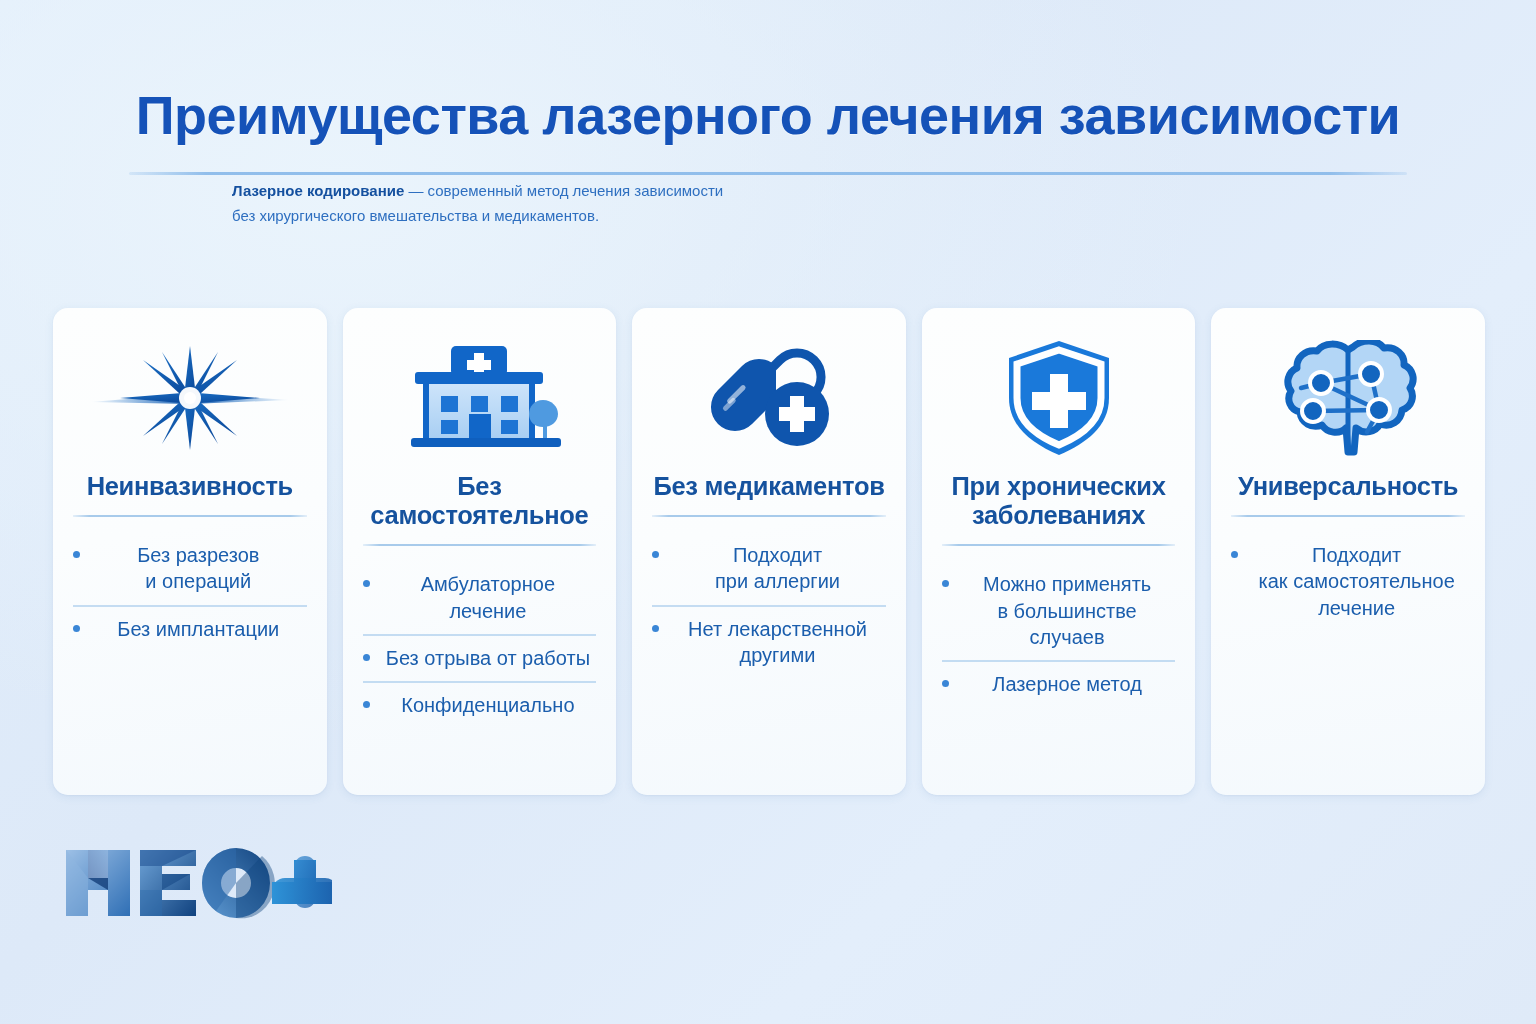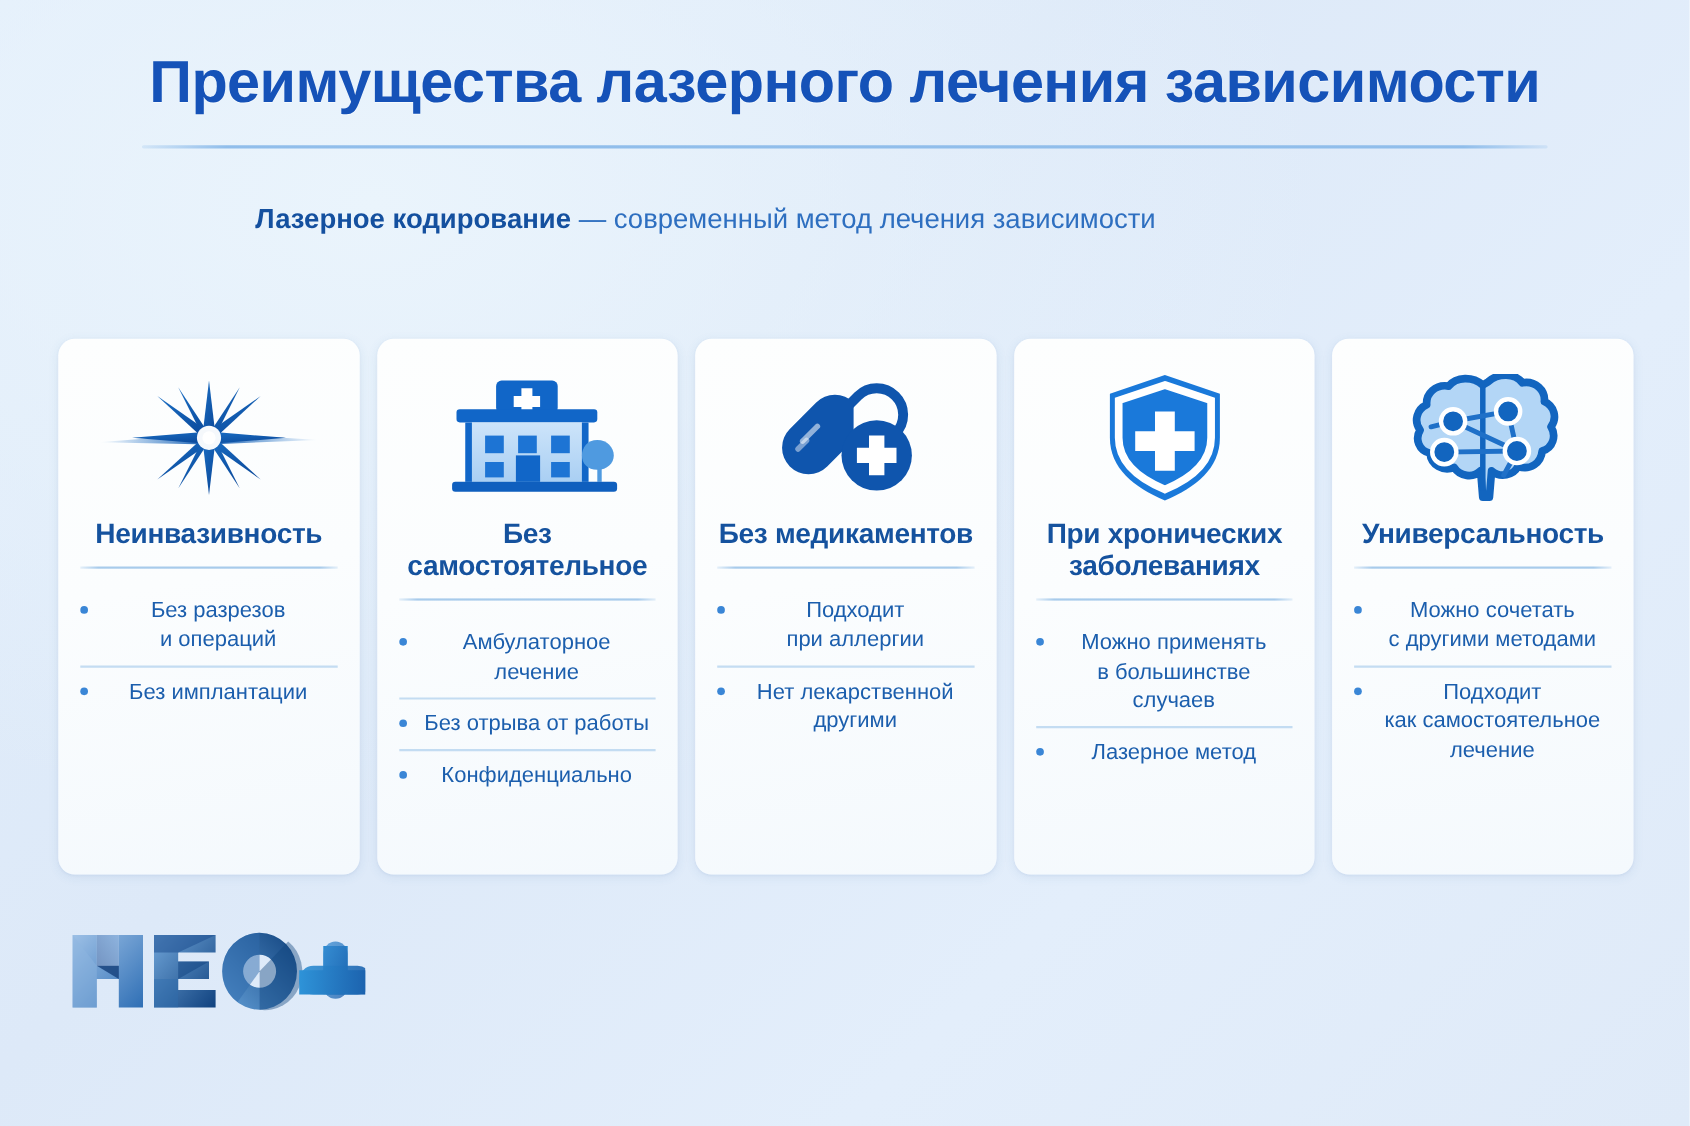--- a/index.html
+++ b/index.html
@@ -20,41 +20,41 @@
   #page-header{
     position:absolute; left:0; top:0; width:1536px;
   }
   #page-title{
     text-align:center;
     font-size:54px;
     font-weight:bold;
     letter-spacing:-0.5px;
     color:#1552b8;
     line-height:1;
-    padding-top:48px;
+    padding-top:88px;
     text-shadow:0 1px 0 rgba(255,255,255,.55);
   }
   #title-divider{
     width:1278px;
     height:3px;
     margin:30px auto 0 auto;
     background:linear-gradient(90deg,
       rgba(150,193,236,.25) 0%,
       rgba(140,187,234,.95) 6%,
       rgba(140,187,234,.95) 94%,
       rgba(150,193,236,.25) 100%);
     border-radius:2px;
   }
 
   #subtitle-block{
     position:absolute;
     left:232px;
     top:178px;
     width:980px;
-    font-size:25px;
+    font-size:15px;
     line-height:1.68;
     color:#2e6fc0;
   }
   #subtitle-block .strong{
     font-weight:bold;
     color:#14509f;
   }
   #subtitle-line2{ color:#2e6fc0; }
 
   
@@ -143,20 +143,21 @@
 
 <div id="page-header">
   <h1 id="page-title">Преимущества лазерного лечения зависимости</h1>
   <div id="title-divider"></div>
 </div>
 
 <div id="subtitle-block">
   <div>
     <span class="strong">Лазерное кодирование</span><span> — современный метод лечения зависимости</span>
   </div>
+  <div id="subtitle-line2">без хирургического вмешательства и медикаментов.</div>
 </div>
 
 <div id="cards-row">
 
   <div class="card">
     <div class="card-icon">
       <svg width="200" height="108" viewBox="0 0 200 108">
         <defs>
           <linearGradient id="beamL" x1="0" y1="0" x2="1" y2="0">
             <stop offset="0" stop-color="#2f7fd0" stop-opacity="0"></stop>
@@ -344,25 +345,20 @@
           <circle cx="38" cy="71" r="11" fill="#1265bf" stroke="#ffffff" stroke-width="4"></circle>
           <circle cx="104" cy="70" r="11" fill="#1265bf" stroke="#ffffff" stroke-width="4"></circle>
         </g>
       </svg>
     </div>
     <div class="card-title">Универсальность</div>
     <div class="card-title-divider"></div>
     <ul class="bullets">
       <li class="bullet">
         <span class="bullet-dot"></span>
-        <span class="bullet-text">Можно сочетать
-с другими методами</span>
-      </li>
-      <li class="bullet">
-        <span class="bullet-dot"></span>
         <span class="bullet-text">Подходит
 как самостоятельное
 лечение</span>
       </li>
     </ul>
   </div>
 
 </div>
 
 <div id="brand-logo">

